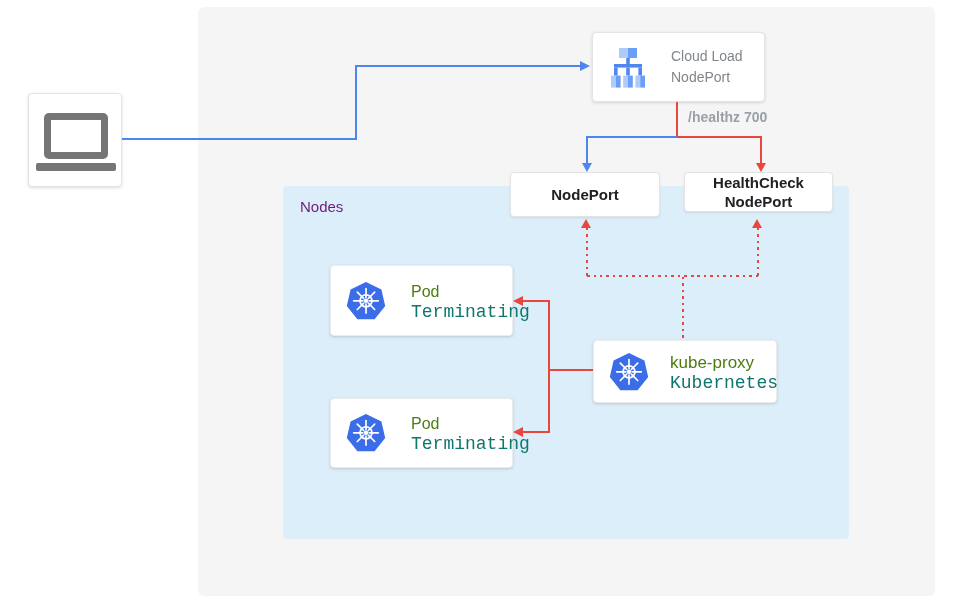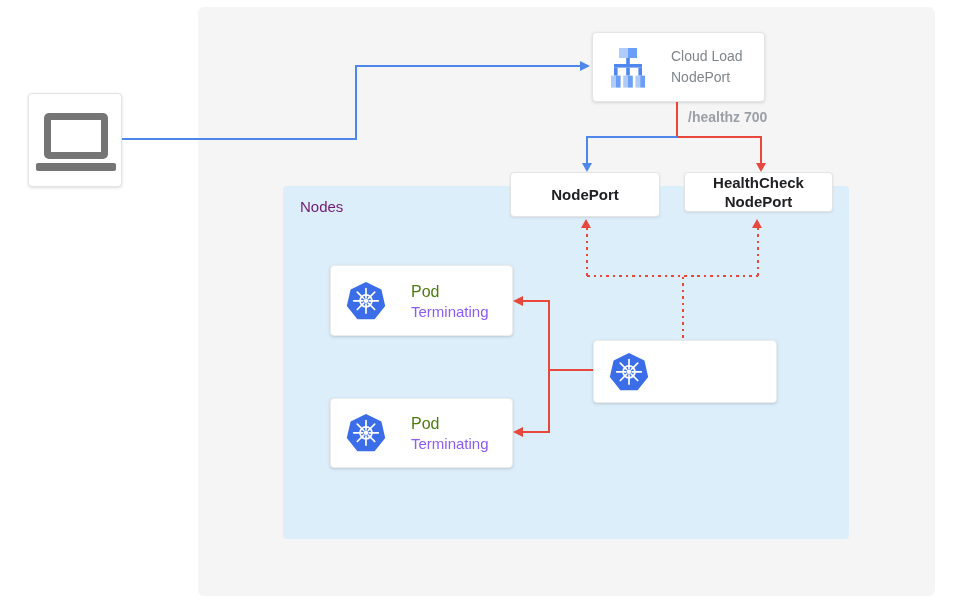--- a/index.html
+++ b/index.html
@@ -34,21 +34,21 @@
   }
   .nodeport-card{left:510px;top:172px;width:150px;height:45px;}
   .healthcheck-card{left:684px;top:172px;width:149px;height:40px;}
   .entity-card{box-shadow:0 1px 3px rgba(60,64,67,.22);border:1px solid #ececec;}
   .pod1-card{left:330px;top:265px;width:183px;height:71px;}
   .pod2-card{left:330px;top:398px;width:183px;height:70px;}
   .kube-card{left:593px;top:340px;width:184px;height:63px;}
   .k8s-icon{position:absolute;left:15px;top:50%;transform:translateY(-50%);width:40px;height:40px;}
   .entity-text{position:absolute;left:80px;top:50%;transform:translateY(-50%);}
   .entity-title{font-size:16px;color:#4d7c0f;line-height:21px;}
-  .entity-sub{font-size:15px;color:#8b5cf6;line-height:20px;}
+  .entity-sub{font-size:18px;color:#0f766e;line-height:20px;font-family:Liberation Mono, monospace;}
   .kube-card .entity-text{left:76px;}
   .kube-card .entity-title{font-size:17px;}
   .healthz-label{left:688px;top:109px;font-size:14px;font-weight:bold;color:#9aa0a6;}
   
   .line{position:absolute;}
   .blue{background:#4e86ec;}
   .red{background:#e8473c;}
   .dot-v{width:2px;background:none;background-image:repeating-linear-gradient(to bottom,#e8473c 0 2.5px,transparent 2.5px 6.5px);}
   .dot-h{height:2px;background:none;background-image:repeating-linear-gradient(to right,#e8473c 0 2.5px,transparent 2.5px 6.5px);}
   .arrow{position:absolute;width:0;height:0;}
@@ -163,20 +163,24 @@
         <line x1="32.3" y1="19.8" x2="23.2" y2="19.8"></line>
         <line x1="28.7" y1="28.5" x2="22.3" y2="22.1"></line>
         <line x1="20" y1="32.1" x2="20" y2="23.1"></line>
         <line x1="11.3" y1="28.5" x2="17.7" y2="22.1"></line>
         <line x1="7.7" y1="19.8" x2="16.8" y2="19.8"></line>
         <line x1="11.3" y1="11.1" x2="17.7" y2="17.5"></line>
       </g>
       <circle cx="20" cy="19.8" r="6" fill="none" stroke="#ffffff" stroke-width="1.8"></circle>
       <circle cx="20" cy="19.8" r="2.2" fill="#ffffff"></circle>
     </svg>
+    <div class="entity-text">
+      <div class="entity-title">kube-proxy</div>
+      <div class="entity-sub">Kubernetes</div>
+    </div>
   </div>
 
   <div class="line blue" style="left:122px;top:138px;width:235px;height:2px;"></div>
   <div class="line blue" style="left:355px;top:65px;width:2px;height:75px;"></div>
   <div class="line blue" style="left:355px;top:65px;width:226px;height:2px;"></div>
   <div class="arrow ar-right" style="left:580px;top:61px;"></div>
 
   <div class="line red" style="left:676px;top:102px;width:2px;height:36px;"></div>
   <div class="line red" style="left:676px;top:136px;width:86px;height:2px;"></div>
   <div class="line red" style="left:760px;top:136px;width:2px;height:28px;"></div>

